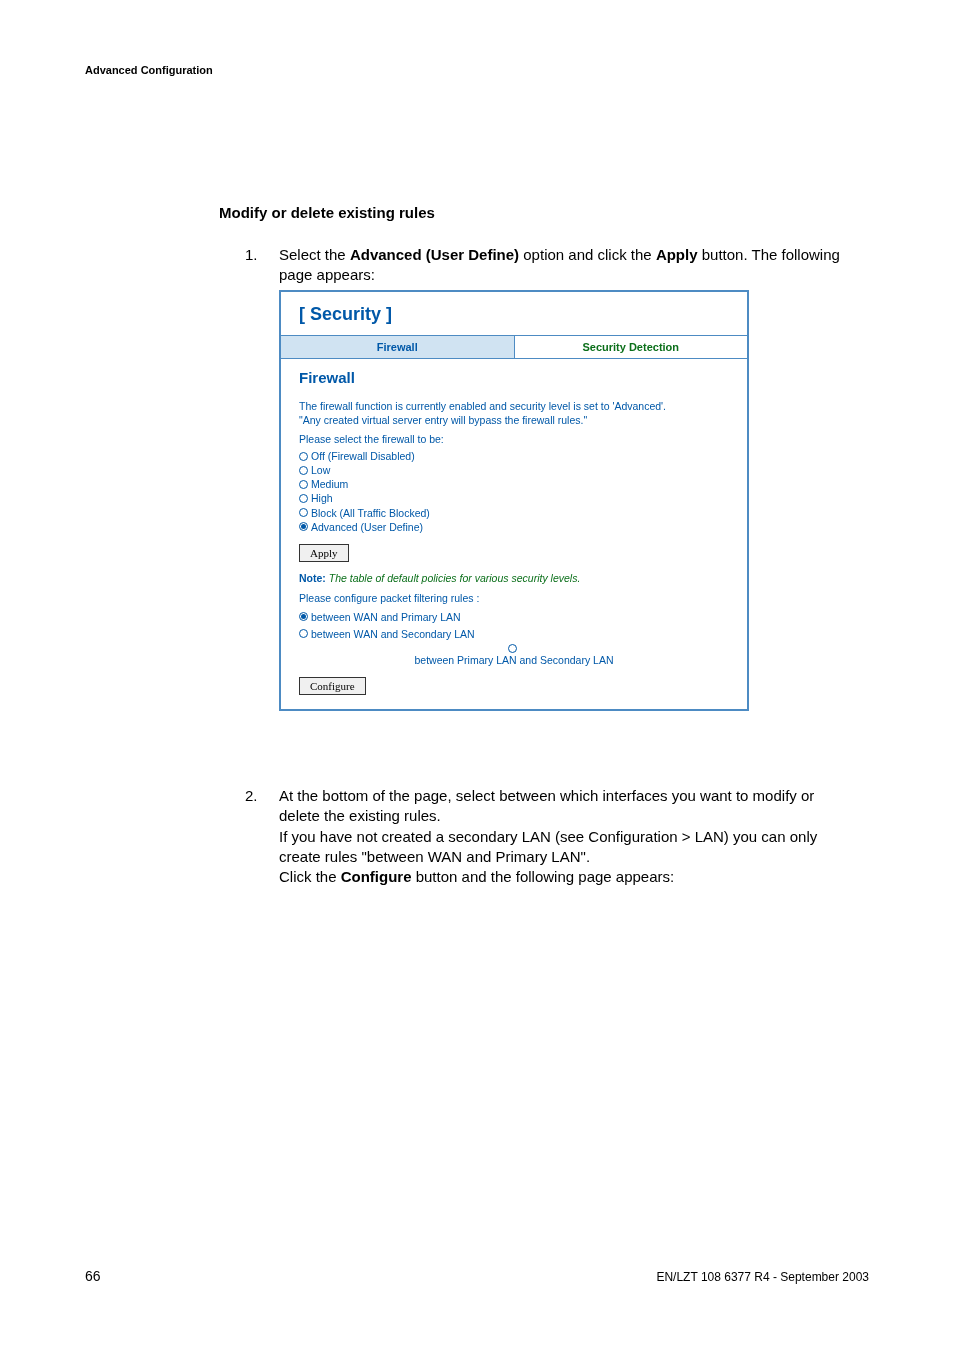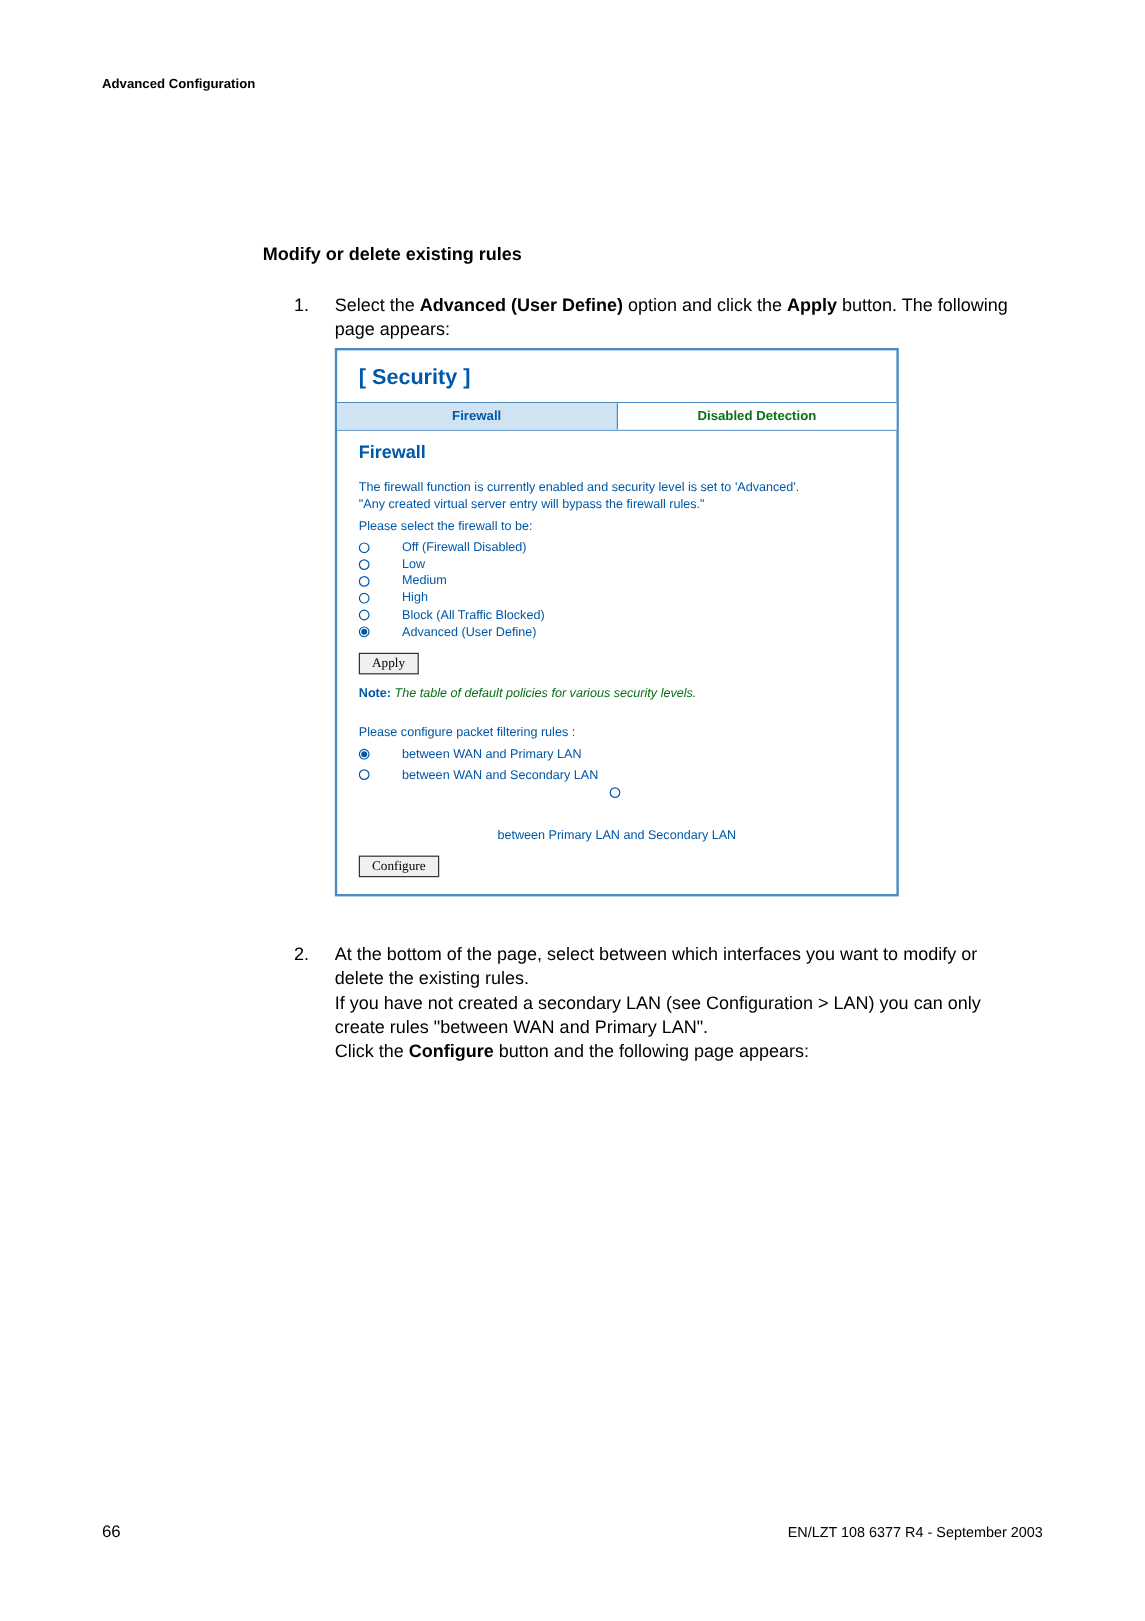--- a/index.html
+++ b/index.html
@@ -119,21 +119,20 @@
     }
     .radio-group {
       margin-bottom: 8px;
     }
     .radio-item {
       font-size: 10.5px;
       color: #0058a8;
       line-height: 1.35;
       display: flex;
       align-items: center;
-      gap: 24px;
     }
     .radio-circle {
       display: inline-block;
       width: 9px;
       height: 9px;
       border: 1px solid #0058a8;
       border-radius: 50%;
       margin-right: 3px;
       position: relative;
       flex-shrink: 0;
@@ -153,21 +152,21 @@
       background: #f0f0f0;
       font-size: 11px;
       padding: 2px 10px;
       font-family: "Times New Roman", serif;
       display: inline-block;
       margin-top: 2px;
       margin-bottom: 10px;
     }
     .note-line {
       font-size: 10.5px;
-      margin-bottom: 20px;
+      margin-bottom: 8px;
     }
     .note-bold {
       color: #0058a8;
       font-weight: bold;
     }
     .note-italic {
       color: #0b6f1a;
       font-style: italic;
     }
     .footer-left {
@@ -197,21 +196,21 @@
   <span class="number">1.</span>
   <div class="content">
     <span>Select the </span><b>Advanced (User Define)</b><span> option and click the </span><b>Apply</b><span> button. The following page appears:</span>
   </div>
 </div>
 
 <div class="screenshot">
   <div class="sc-title">[ Security ]</div>
   <div class="tab-row">
     <div class="tab tab-firewall">Firewall</div>
-    <div class="tab tab-intrusion">Disabled Detection</div>
+    <div class="tab tab-intrusion">Security Detection</div>
   </div>
   <div class="sc-body">
     <div class="sc-subtitle">Firewall</div>
     <div class="sc-text">
       <span>The firewall function is currently enabled and security level is set to 'Advanced'.</span><br>
       <span>"Any created virtual server entry will bypass the firewall rules."</span>
     </div>
     <div class="sc-text" style="margin-bottom:2px">Please select the firewall to be:</div>
     <div class="radio-group" id="radios1">
         <div class="radio-item">

